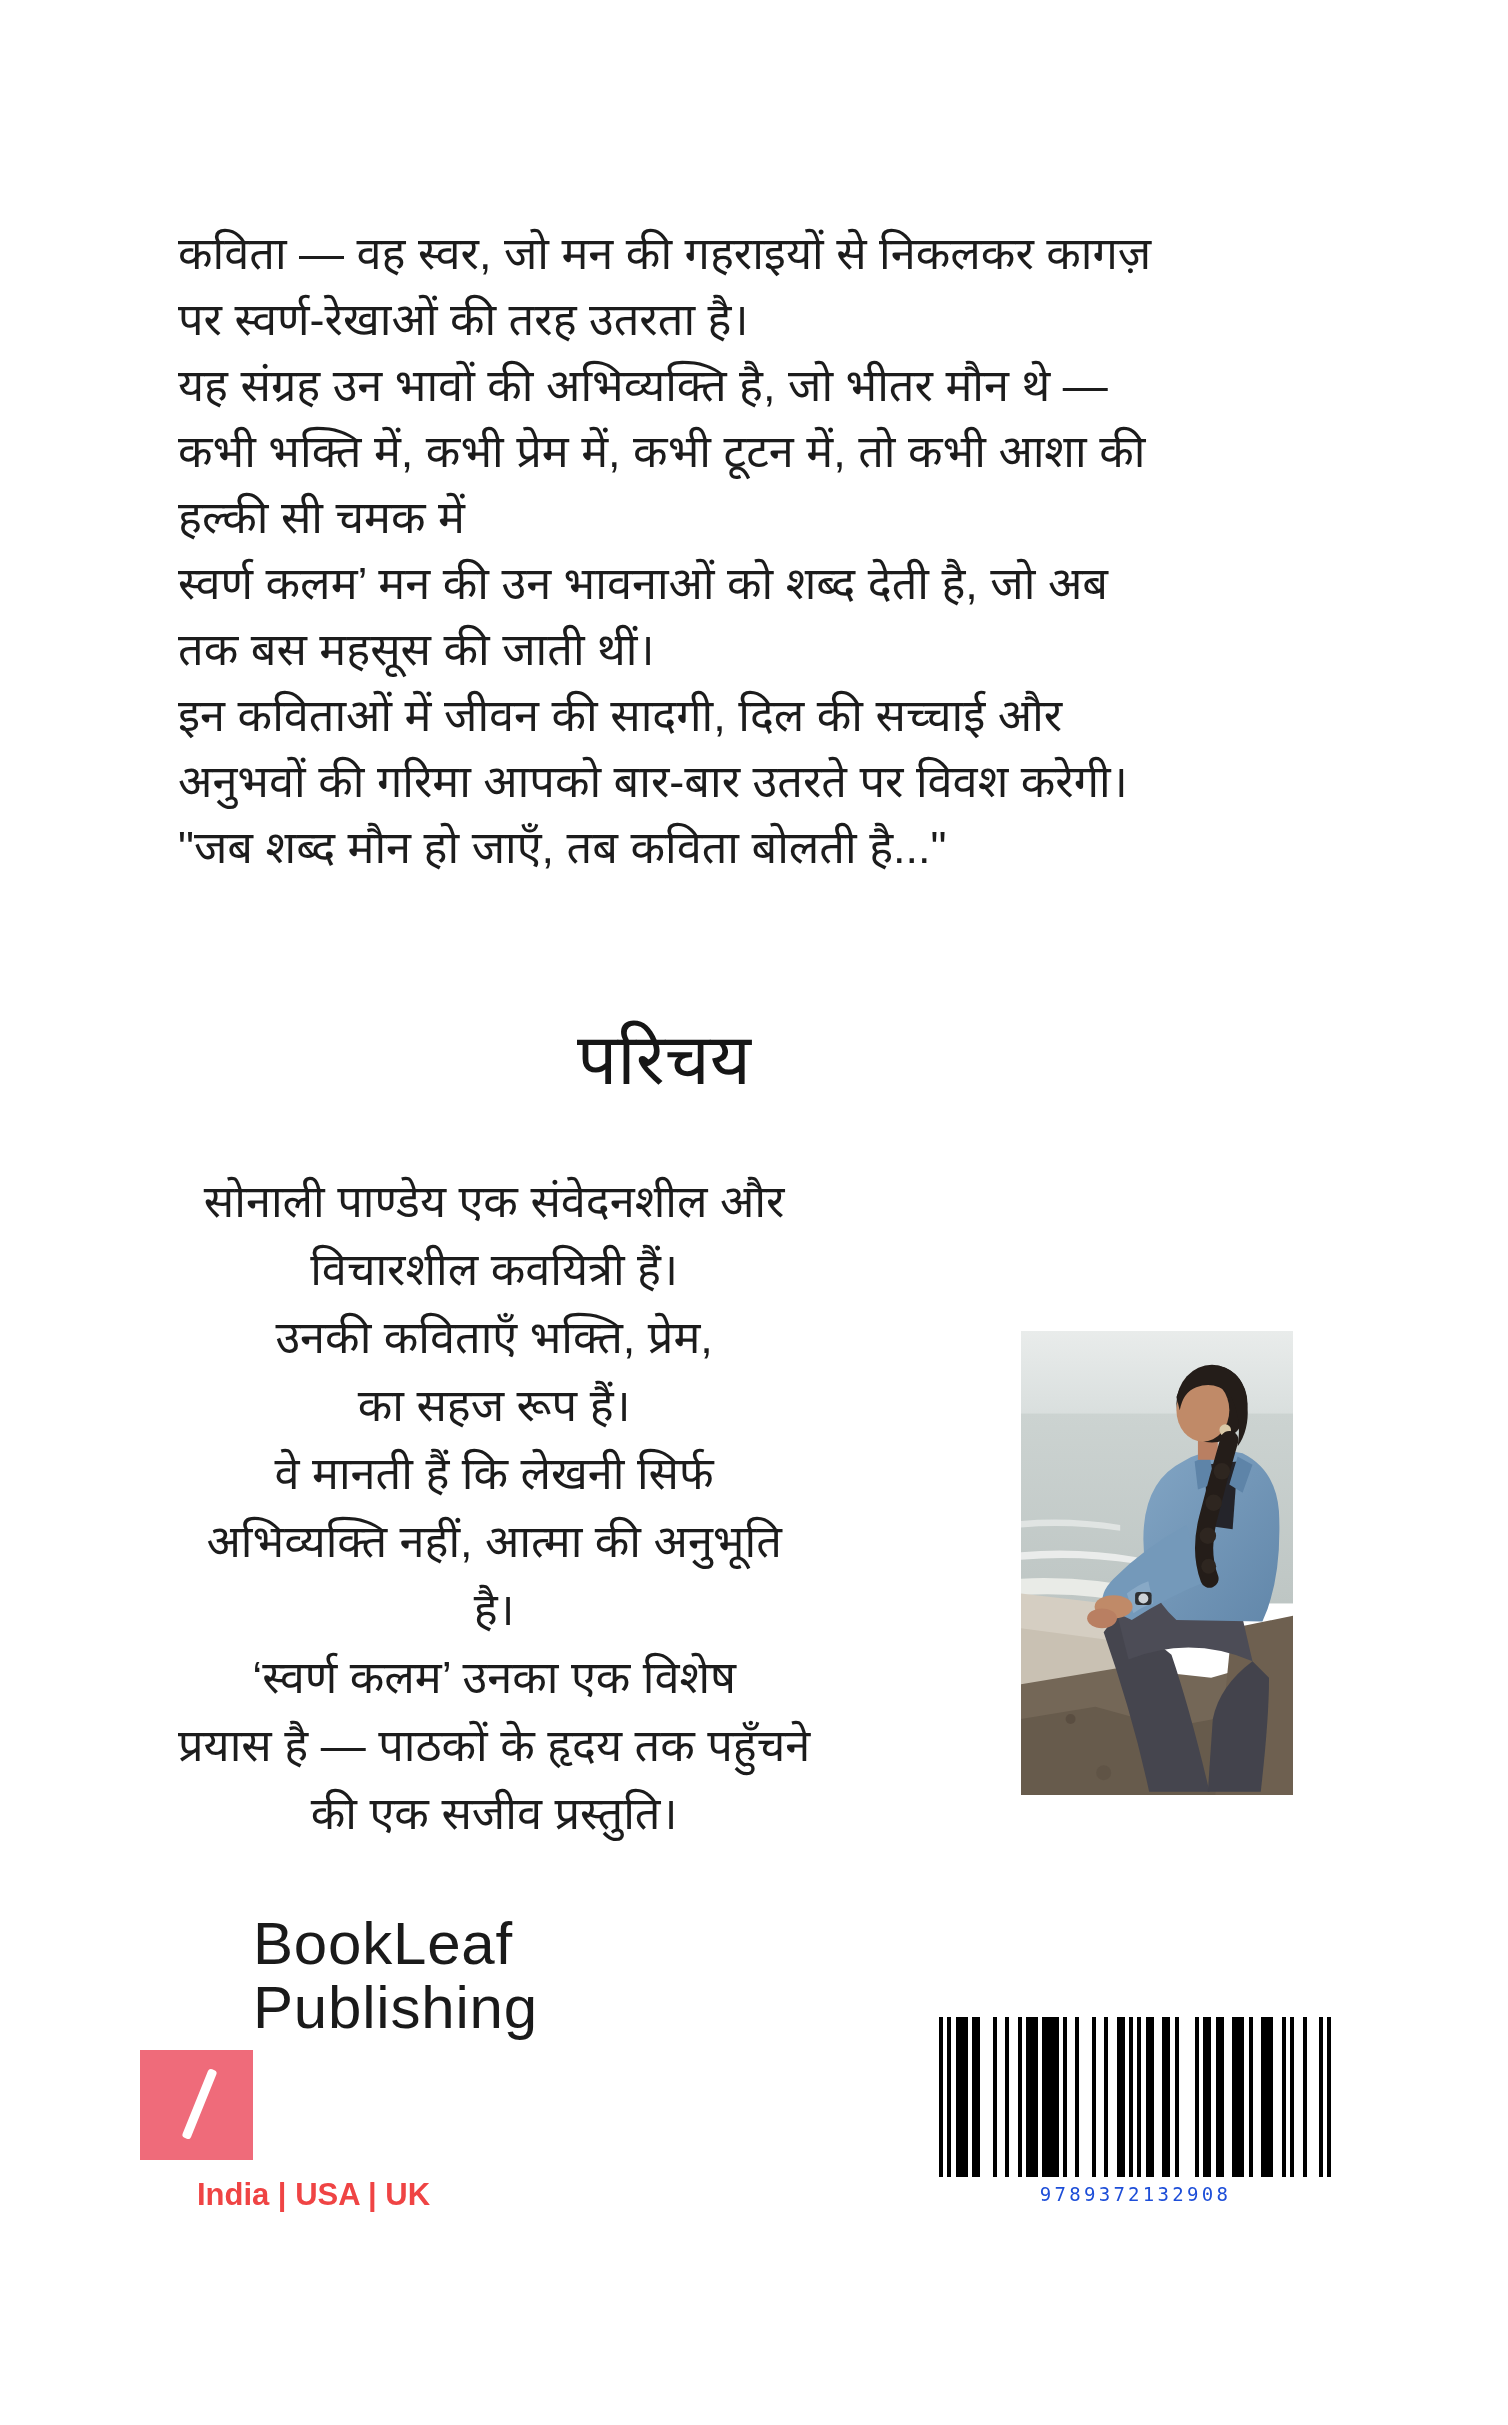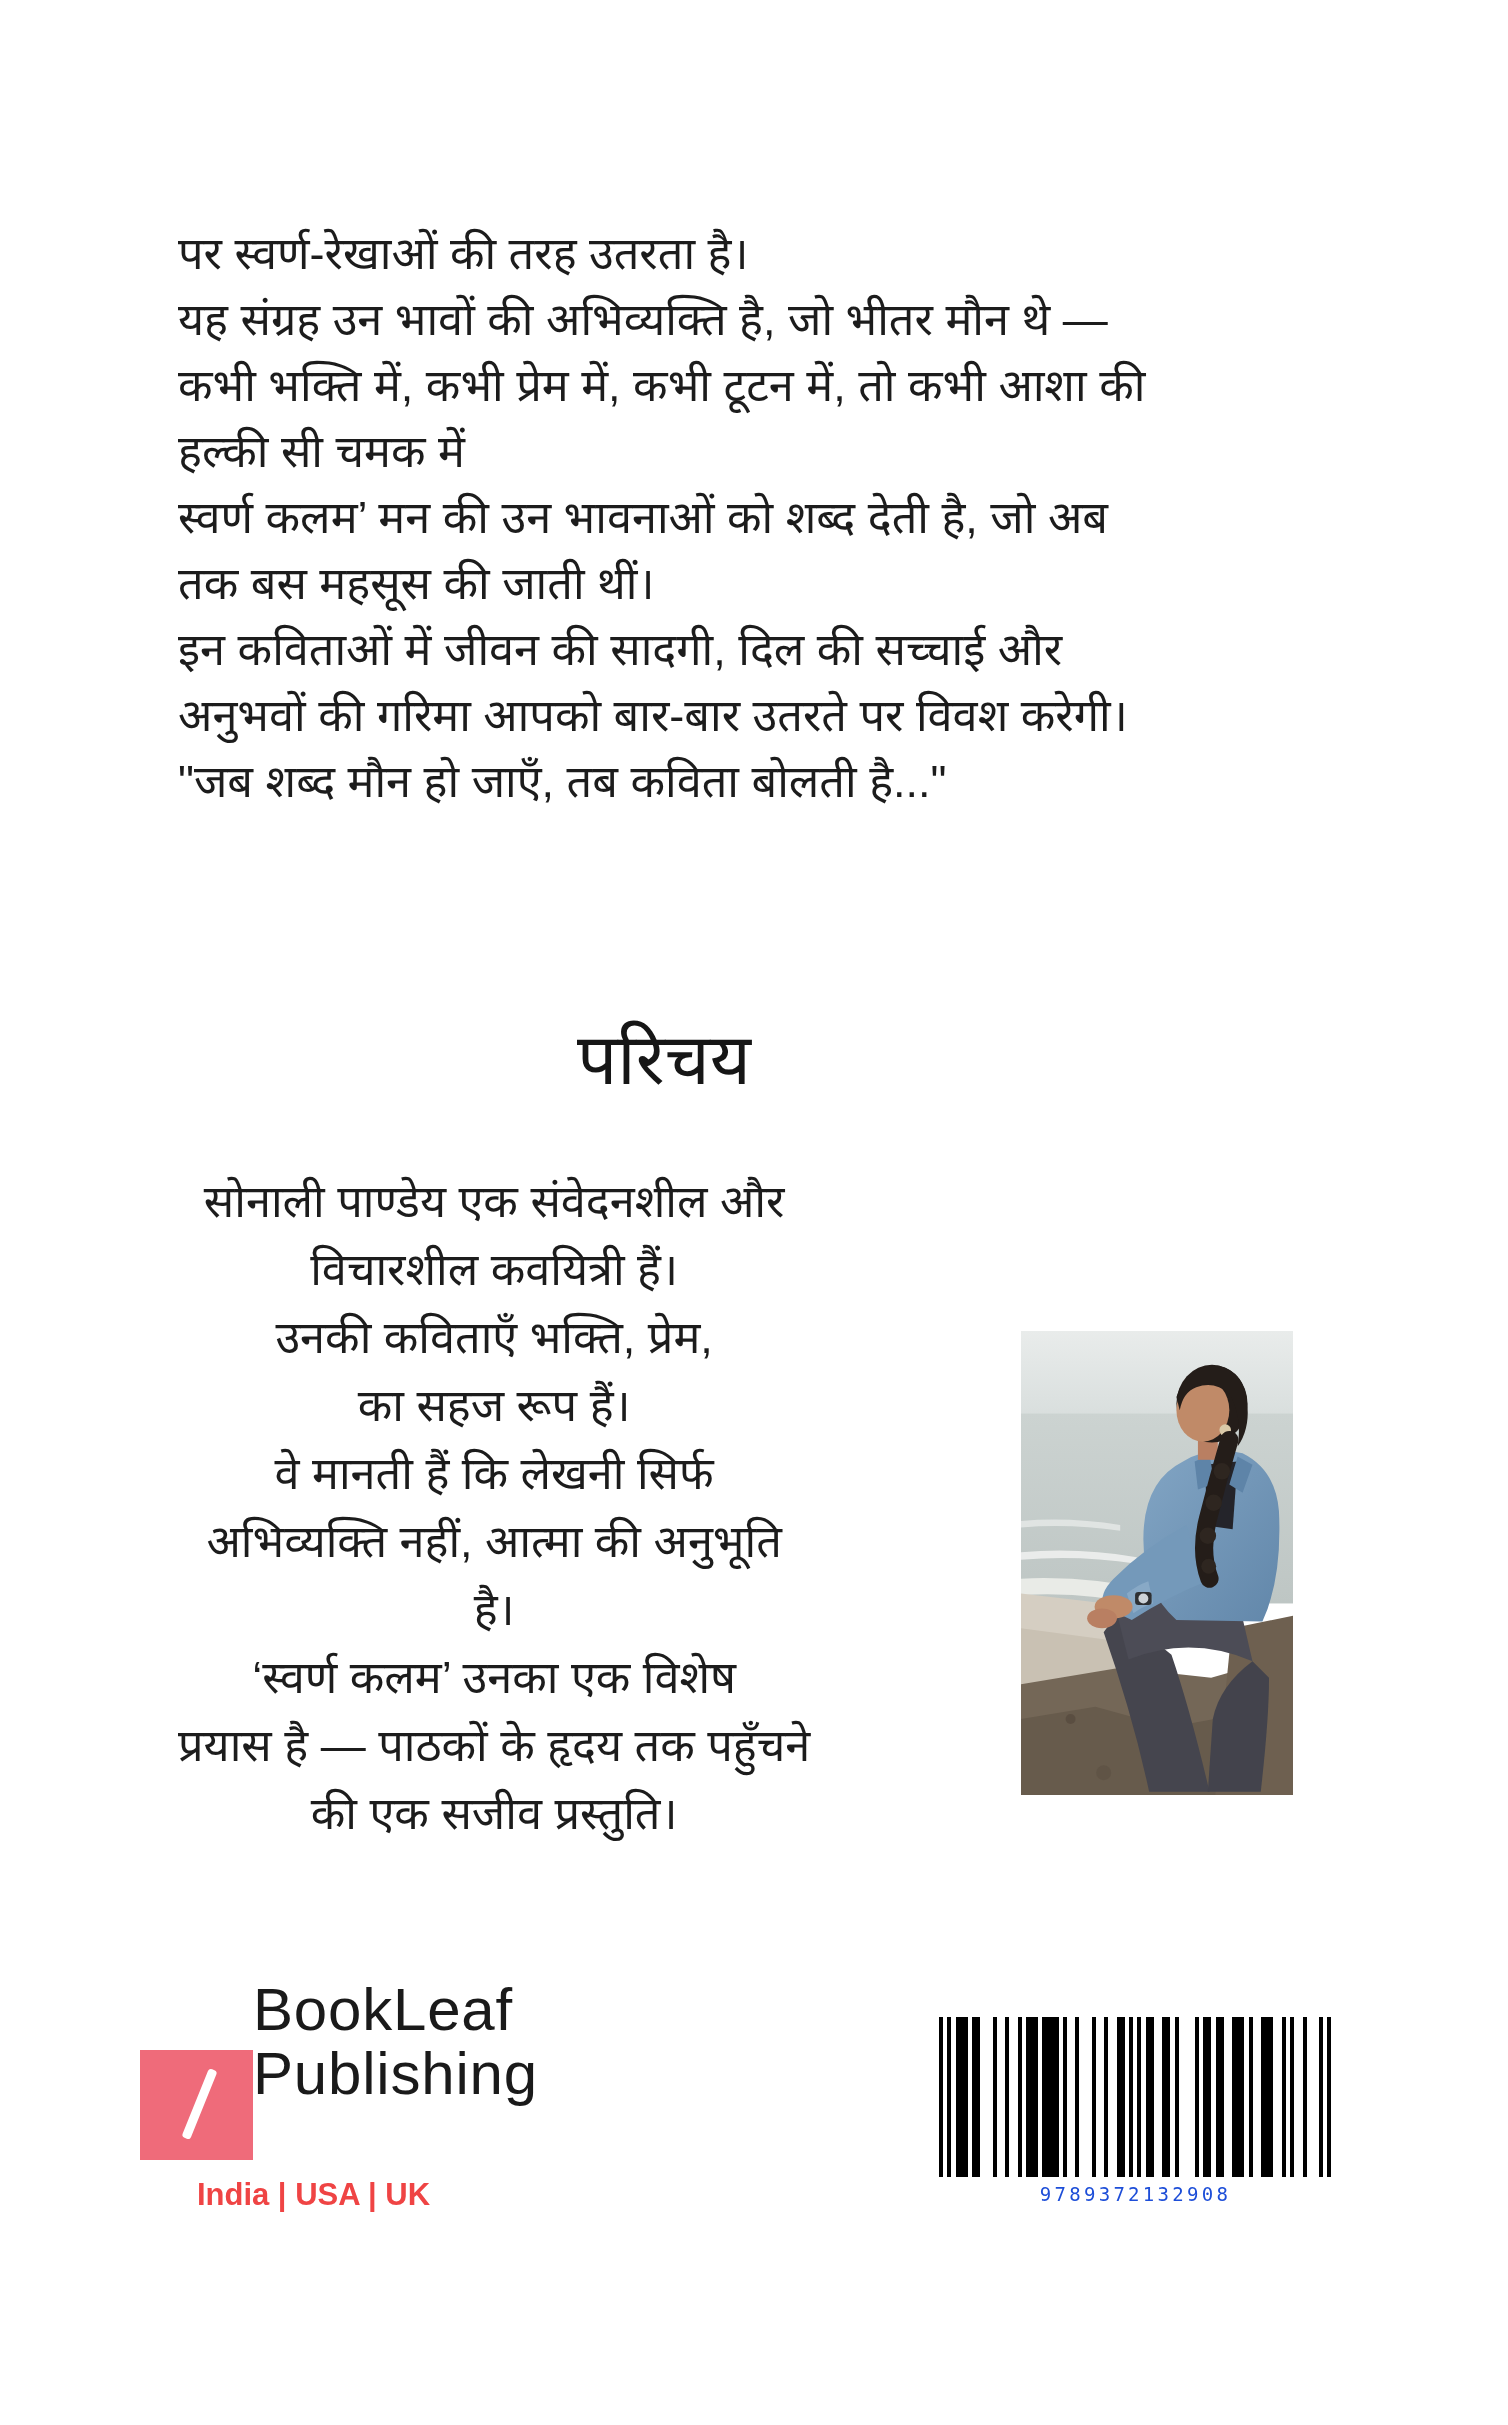--- a/index.html
+++ b/index.html
@@ -18,35 +18,36 @@
   
   #bio{left:178px;top:1168px;font-size:45px;line-height:68px;text-align:center;}
   #bio .line{white-space:nowrap;}
   
   #photo{left:1021px;top:1331px;width:272px;height:464px;}
   #photo svg{display:block;width:272px;height:464px;}
   
   #logo-square{left:140px;top:2050px;width:113px;height:110px;background:#ef6b7a;}
   #logo-slash{position:absolute;left:55px;top:16.5px;width:9px;height:74px;
     background:#ffffff;transform:rotate(22deg);border-radius:3.3px;}
-  #brand{left:253px;top:1978px;font-size:60px;line-height:64px;font-weight:300;
+  #brand{left:253px;top:1912px;font-size:60px;line-height:64px;font-weight:300;
     color:#1a1a1a;letter-spacing:0.8px;}
   #regions{left:136px;top:2177px;width:355px;text-align:center;
     font-size:31px;color:#ef4444;font-weight:700;}
   
   #barcode{left:939px;top:2017px;width:393px;height:160px;background:#fff;}
   #barcode .bar{position:absolute;top:0;bottom:0;background:#000;}
   #isbn{left:939px;top:2183px;width:393px;text-align:center;
     font-family:"DejaVu Sans Mono","Liberation Mono",monospace;
     font-size:19px;letter-spacing:3.3px;color:#1d4ed8;}
 </style>
 </head>
 <body>
 
 <div class="abs" id="blurb">
+    <div class="line">कविता — वह स्वर, जो मन की गहराइयों से निकलकर कागज़</div>
     <div class="line">पर स्वर्ण-रेखाओं की तरह उतरता है।</div>
     <div class="line">यह संग्रह उन भावों की अभिव्यक्ति है, जो भीतर मौन थे —</div>
     <div class="line">कभी भक्ति में, कभी प्रेम में, कभी टूटन में, तो कभी आशा की</div>
     <div class="line">हल्की सी चमक में</div>
     <div class="line">स्वर्ण कलम’ मन की उन भावनाओं को शब्द देती है, जो अब</div>
     <div class="line">तक बस महसूस की जाती थीं।</div>
     <div class="line">इन कविताओं में जीवन की सादगी, दिल की सच्चाई और</div>
     <div class="line">अनुभवों की गरिमा आपको बार-बार उतरते पर विवश करेगी।</div>
     <div class="line">"जब शब्द मौन हो जाएँ, तब कविता बोलती है..."</div>
   </div>

